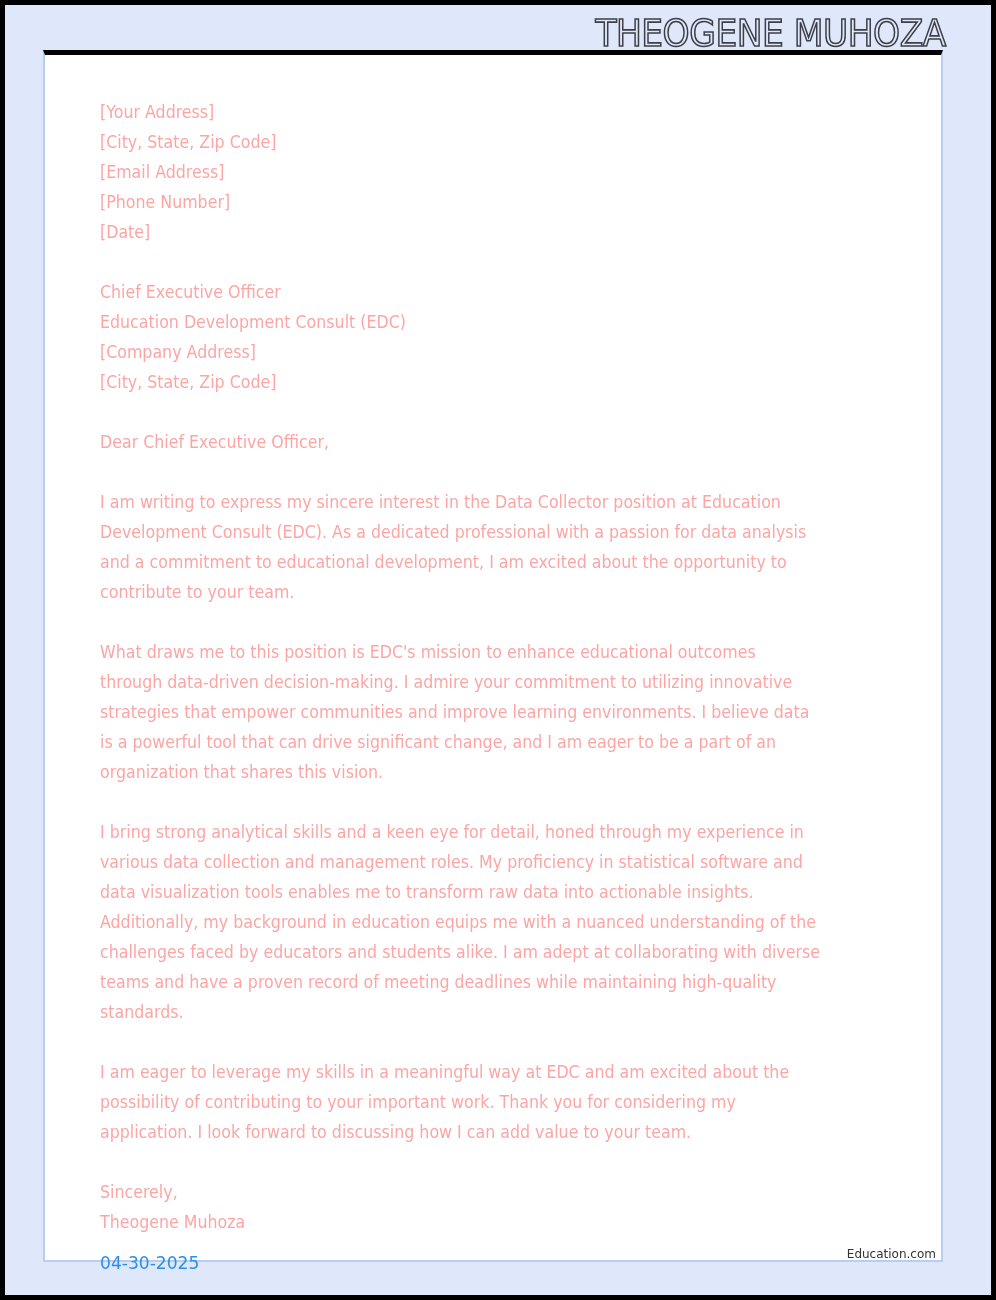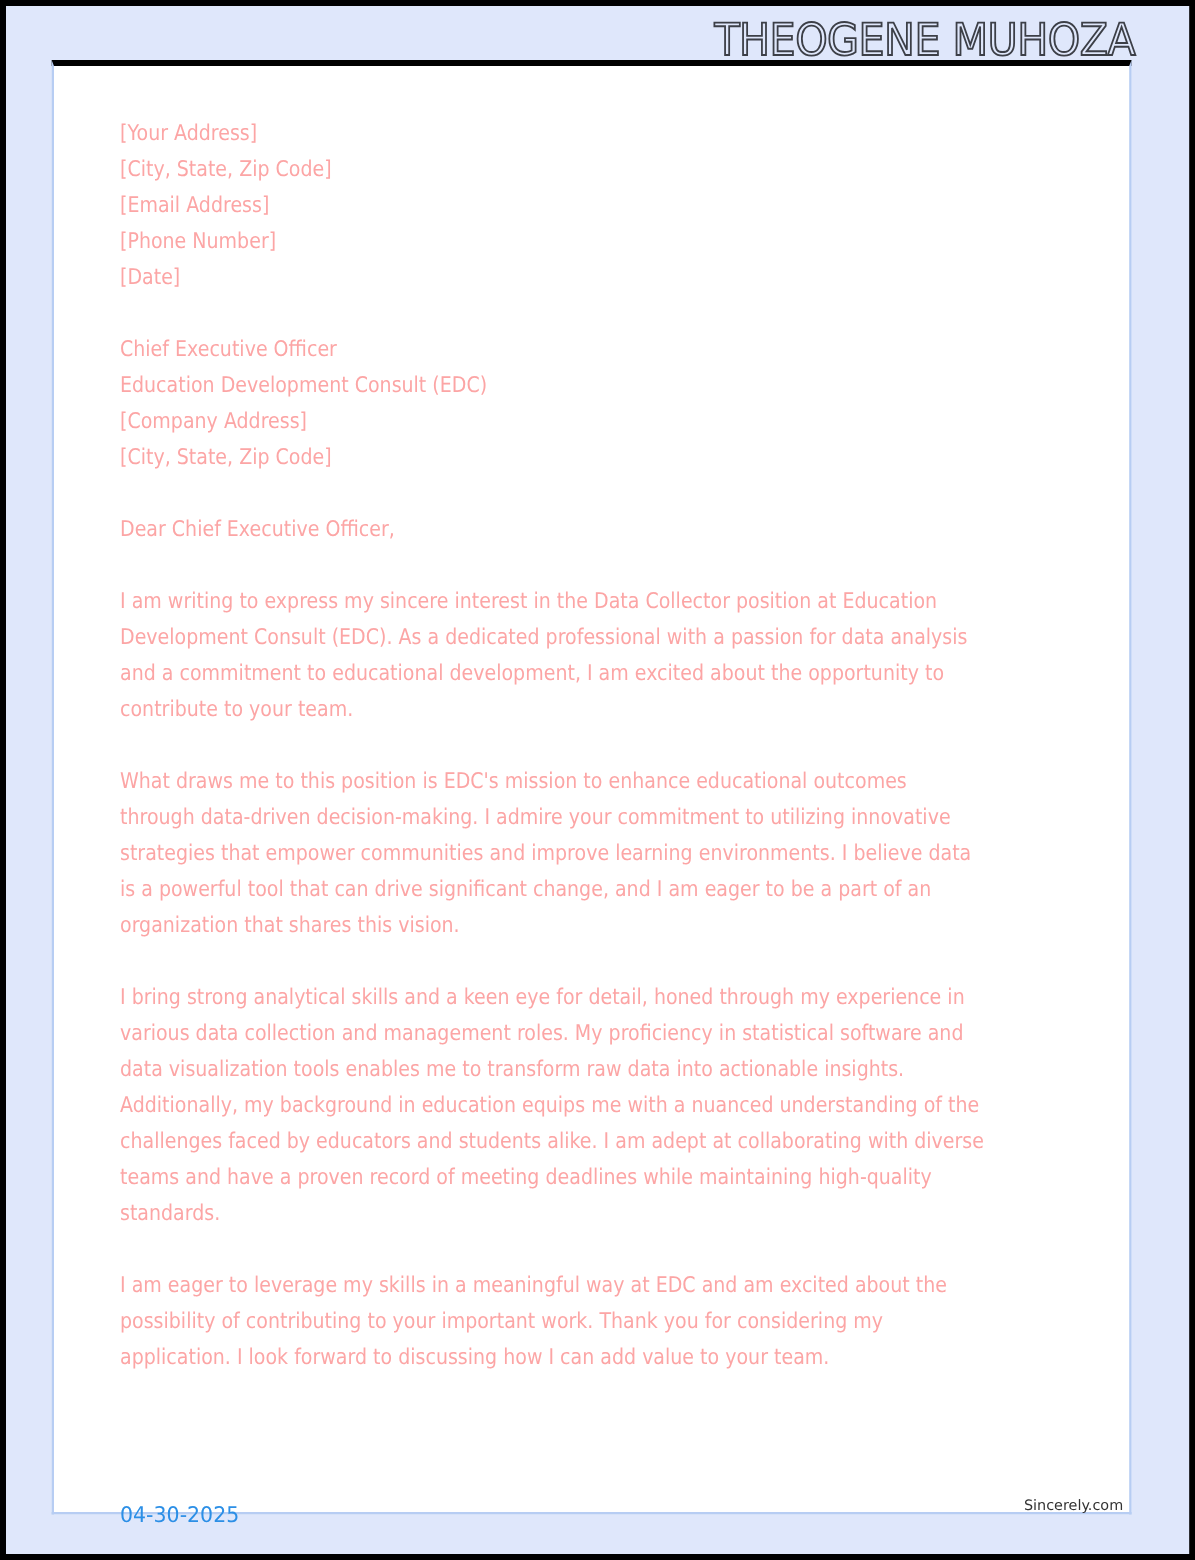--- a/index.html
+++ b/index.html
@@ -99,16 +99,20 @@
     <span class="line">teams and have a proven record of meeting deadlines while maintaining high-quality</span>
     <span class="line">standards.</span>
   </div>
   <div class="gap"></div>
   <div>
     <span class="line">I am eager to leverage my skills in a meaningful way at EDC and am excited about the</span>
     <span class="line">possibility of contributing to your important work. Thank you for considering my</span>
     <span class="line">application. I look forward to discussing how I can add value to your team.</span>
   </div>
   <div class="gap"></div>
+  <div>
+    <span class="line">Sincerely,</span>
+    <span class="line">Theogene Muhoza</span>
+  </div>
 </div>
 
 <div class="date">04-30-2025</div>
-<div class="site">Sincerely.com</div>
+<div class="site">Education.com</div>
 
 </body></html>

